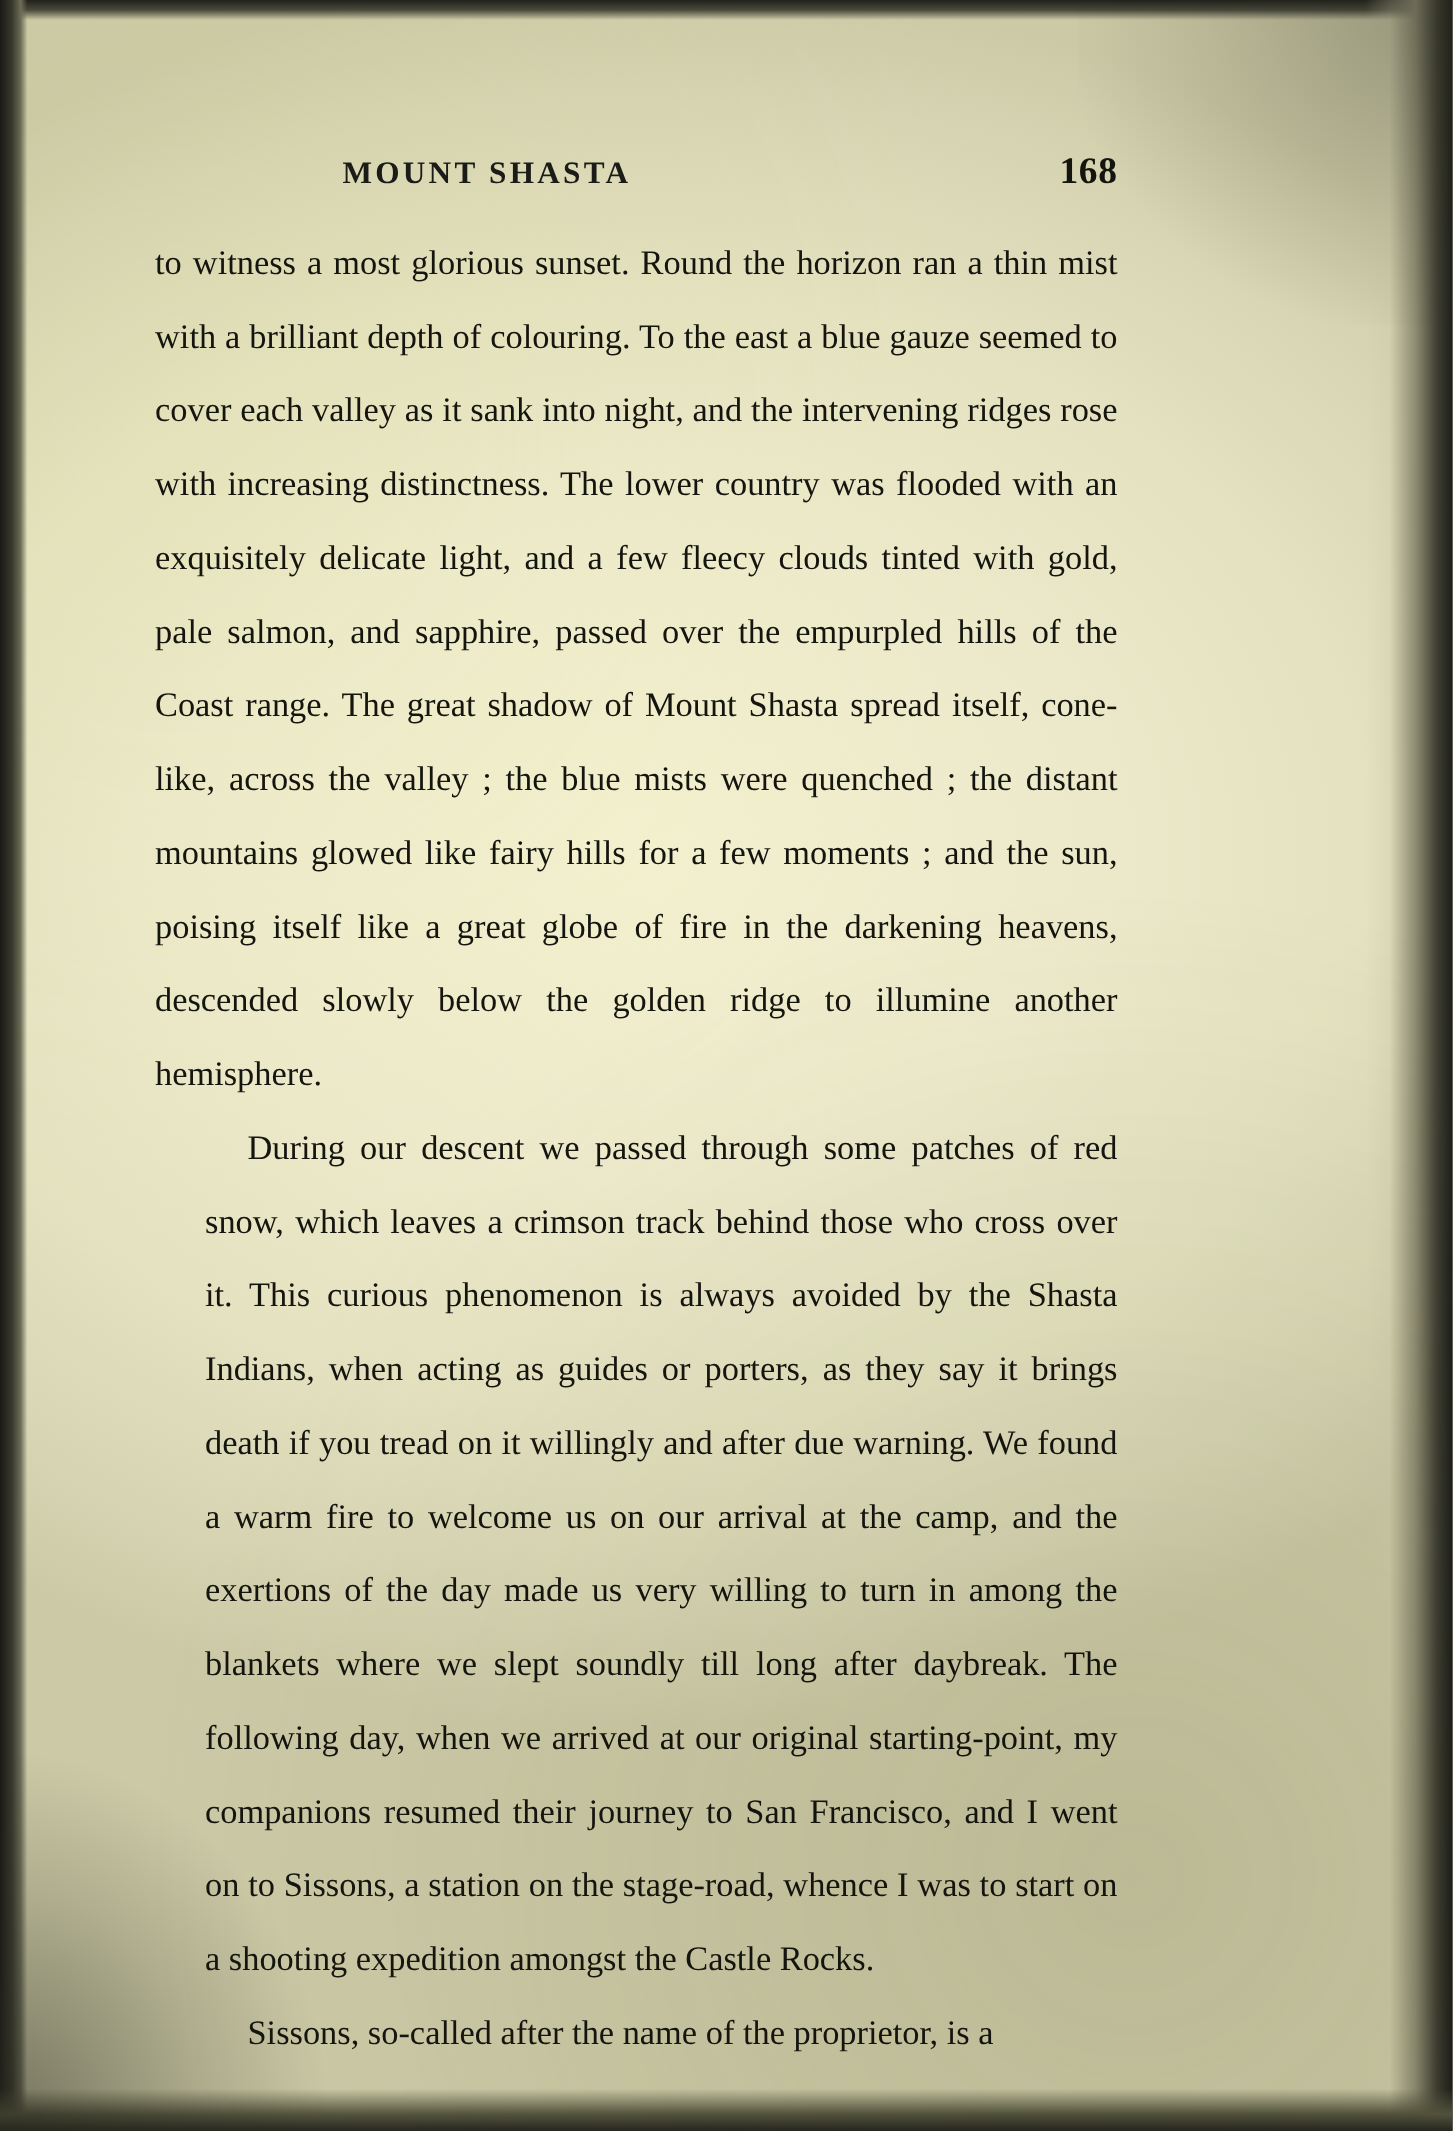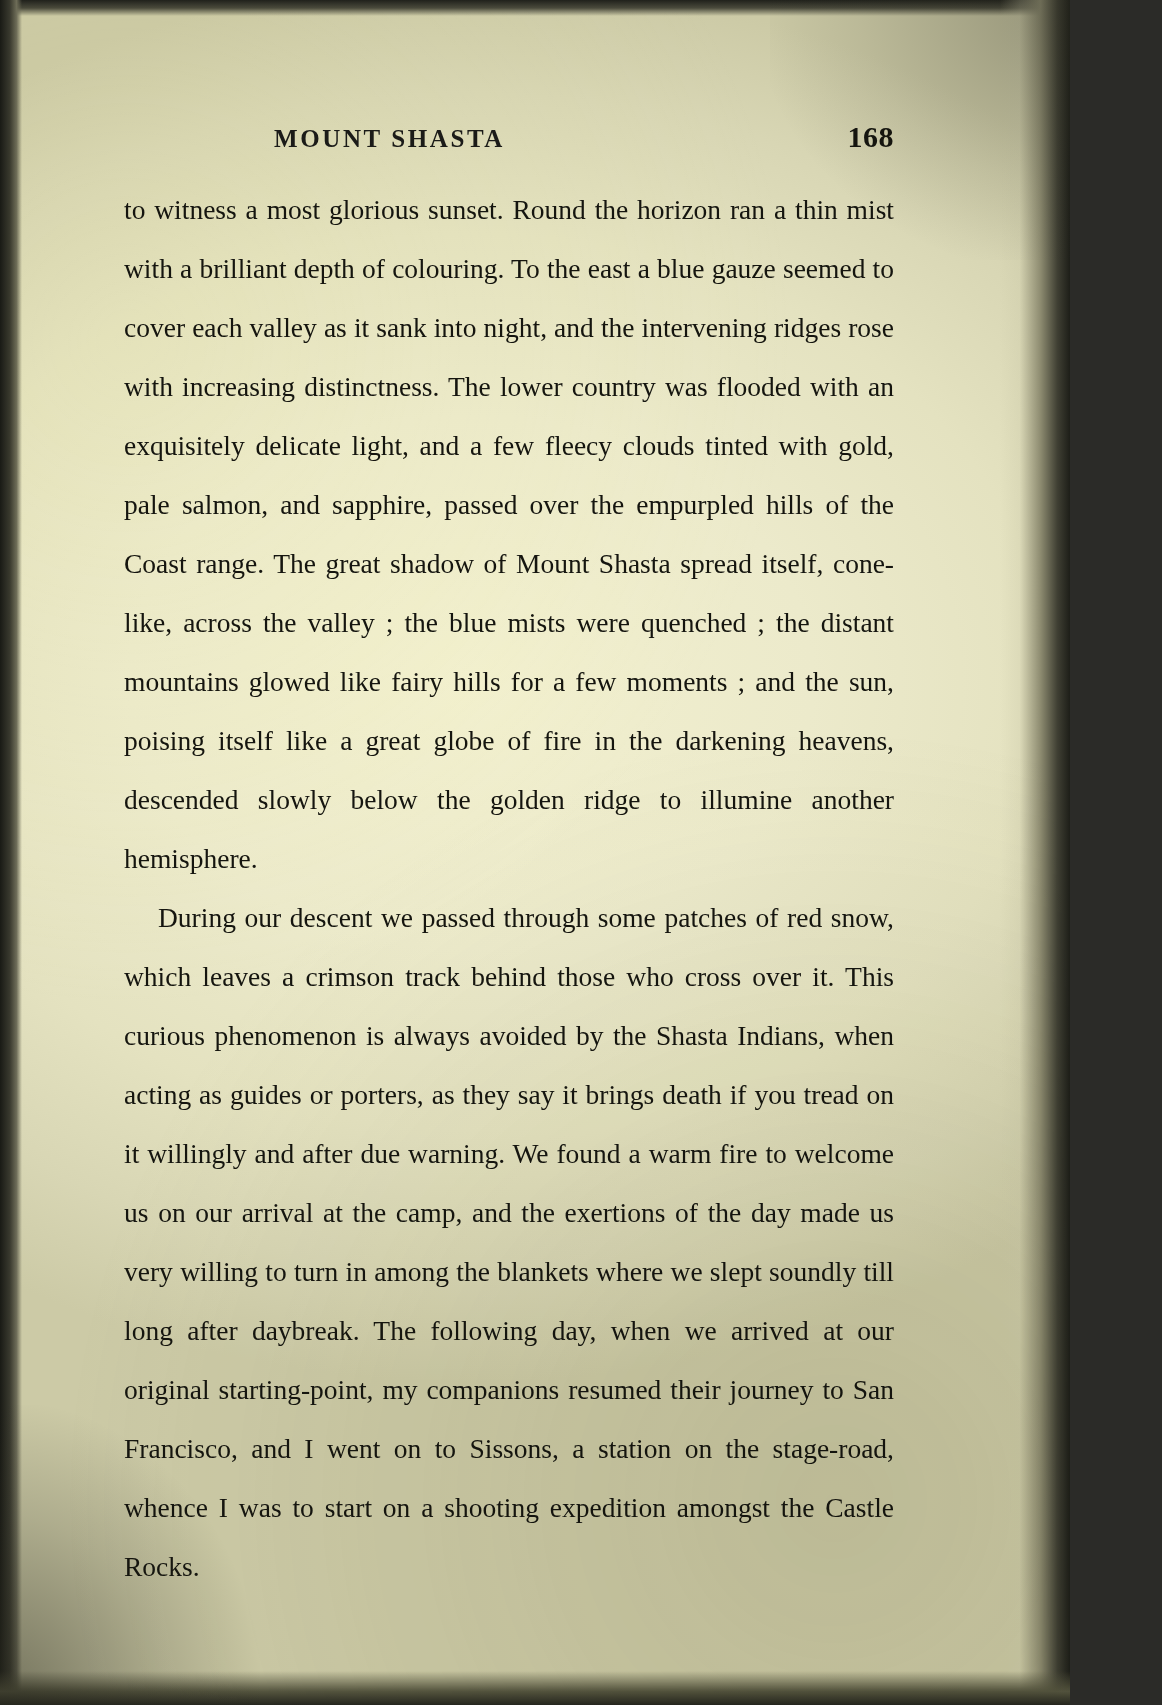--- a/index.html
+++ b/index.html
@@ -9,21 +9,21 @@
   }
   body {
     width: 1162px;
     height: 1705px;
     overflow: hidden;
     font-family: "Liberation Serif", serif;
   }
 
   #page {
     position: relative;
-    width: 1070px;
+    width: 1162px;
     height: 1705px;
     background:
       radial-gradient(ellipse 900px 700px at 44% 40%, #f2f0cf 0%, #eceacb 38%, #e4e2c0 64%, #d8d6b4 84%, #cccaa6 100%);
     overflow: hidden;
   }
 
   
   #page .edge-left {
     position: absolute; top: 0; left: 0; width: 22px; height: 100%;
     background: linear-gradient(to right, #191a15 0%, #3a3a2f 45%, #6d6c58 75%, rgba(200,198,168,0) 100%);
@@ -83,20 +83,21 @@
     font-size: 27.5px;
     line-height: 59px;
     color: #15150f;
     text-align: justify;
     text-justify: inter-word;
     font-family: "Liberation Serif", serif;
     -webkit-font-smoothing: antialiased;
   }
   .body-text p.indent {
     text-indent: 34px;
+    margin-left: 40px;
   }
   .body-text p + p {
     margin-top: 0px;
   }
 
   
   #page .grain {
     position: absolute; inset: 0;
     pointer-events: none;
     background:
@@ -121,18 +122,19 @@
   <div id="content">
 
     <div class="running-head">
       <div class="head-title">MOUNT SHASTA</div>
       <div class="head-folio">168</div>
     </div>
 
     <div class="body-text">
       <p>to witness a most glorious sunset.  Round the horizon ran a thin mist with a brilliant depth of colouring.  To the east a blue gauze seemed to cover each valley as it sank into night, and the intervening ridges rose with increasing distinctness.  The lower country was flooded with an exquisitely delicate light, and a few fleecy clouds tinted with gold, pale salmon, and sapphire, passed over the empurpled hills of the Coast range.  The great shadow of Mount Shasta spread itself, cone-like, across the valley ; the blue mists were quenched ; the distant mountains glowed like fairy hills for a few moments ; and the sun, poising itself like a great globe of fire in the darkening heavens, descended slowly below the golden ridge to illumine another hemisphere.</p>
       <p class="indent">During our descent we passed through some patches of red snow, which leaves a crimson track behind those who cross over it.  This curious phenomenon is always avoided by the Shasta Indians, when acting as guides or porters, as they say it brings death if you tread on it willingly and after due warning.  We found a warm fire to welcome us on our arrival at the camp, and the exertions of the day made us very willing to turn in among the blankets where we slept soundly till long after daybreak.  The following day, when we arrived at our original starting-point, my companions resumed their journey to San Francisco, and I went on to Sissons, a station on the stage-road, whence I was to start on a shooting expedition amongst the Castle Rocks.</p>
+      <p class="indent">Sissons, so-called after the name of the proprietor, is a</p>
     </div>
 
   </div>
 
   <div class="grain"></div>
 </div>
 
 </body></html>

